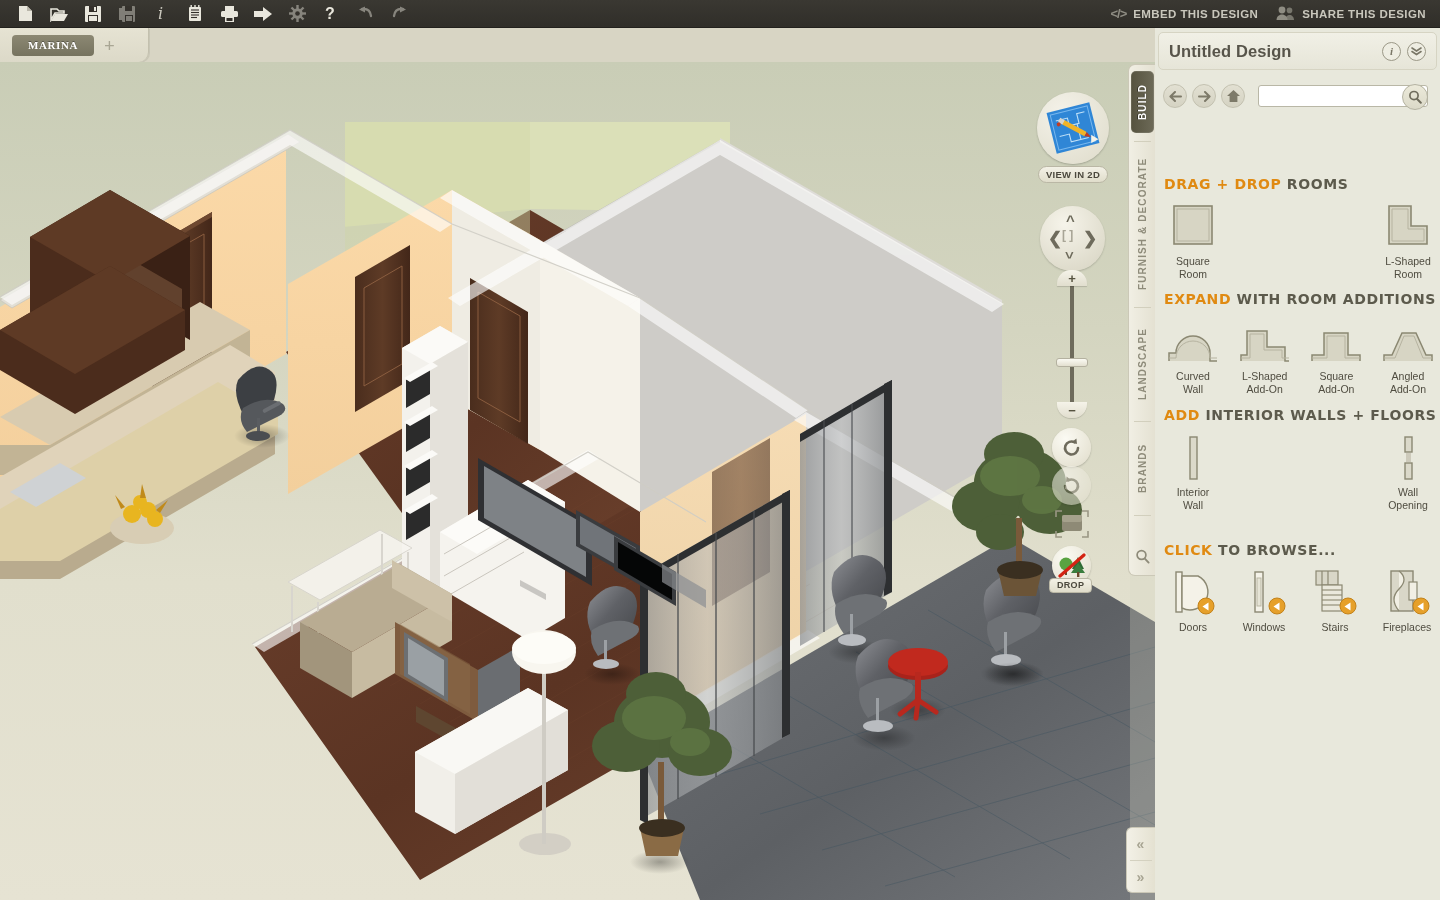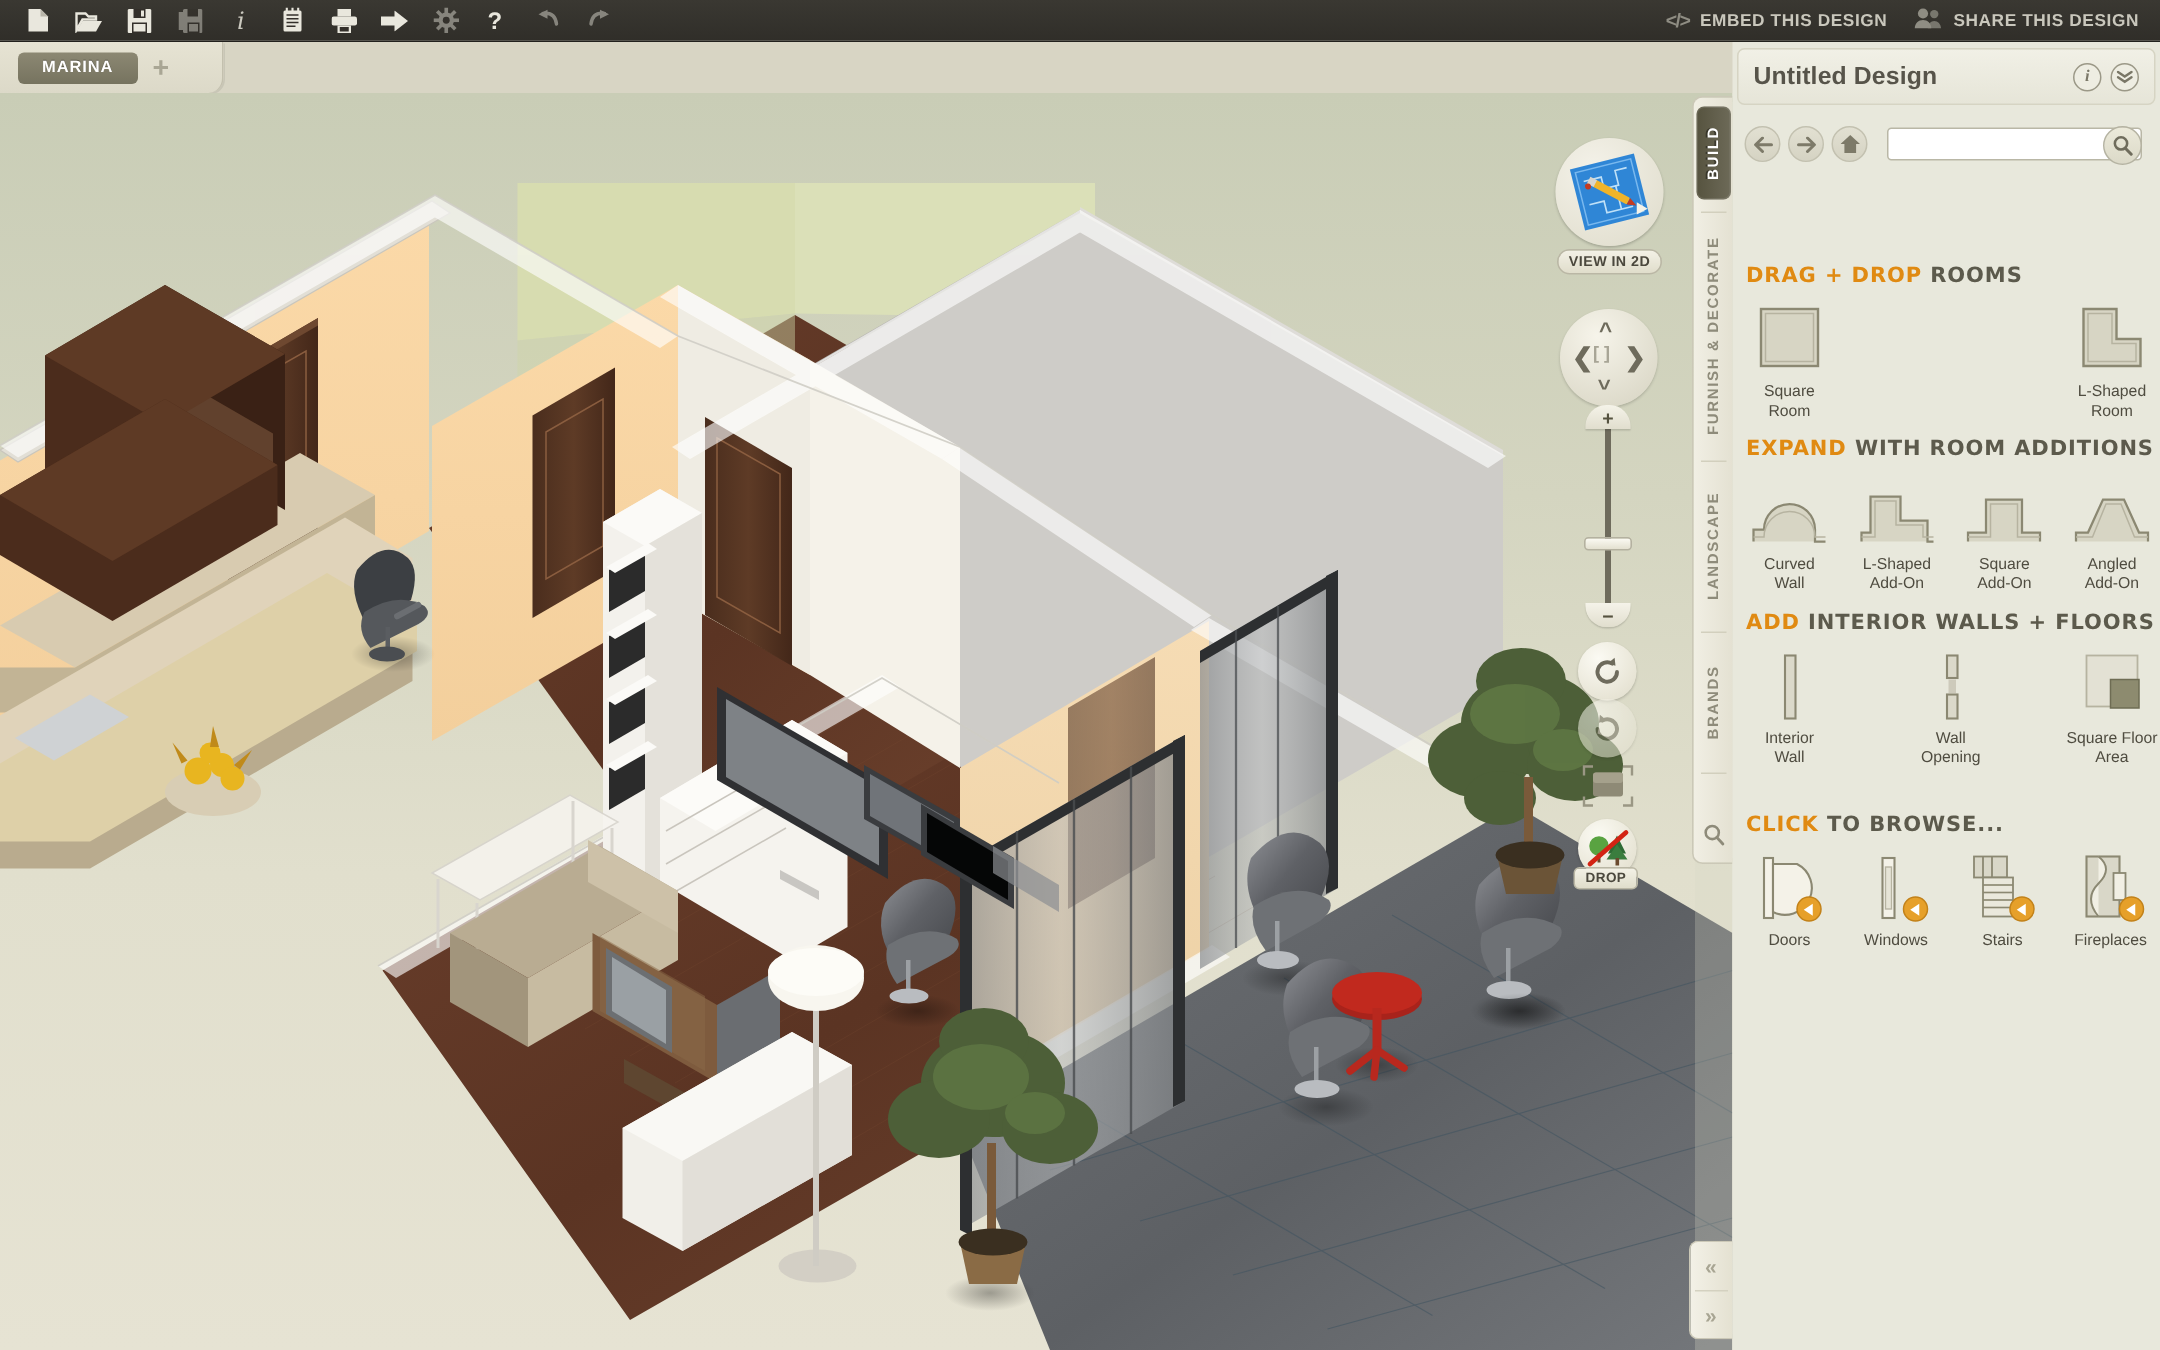--- a/index.html
+++ b/index.html
@@ -39,21 +39,21 @@
   #tabstrip {
     position: absolute; left: 0; top: 28px; width: 1440px; height: 34px;
     background: #d8d5c4;
   }
   #tabcard {
     position: absolute; left: 0; top: 0; width: 149px; height: 34px;
     background: linear-gradient(#e6e3d3, #dcd9c8);
     border-right: 1px solid #c3c0ae;
     border-bottom-right-radius: 10px;
     box-shadow: 1px 1px 0 rgba(0,0,0,.07);
-    display: flex; align-items: center; padding-left: 12px; gap: 10px;
+    display: flex; align-items: center; padding-left: 12px; gap: 10px; font-family: Liberation Serif, serif;
   }
   .proj-tab {
     background: linear-gradient(#8c8873, #76735f);
     color: #fff; font-size: 11px; font-weight: bold; letter-spacing: .6px;
     padding: 4px 16px 5px 16px; border-radius: 4px;
     text-shadow: 0 -1px 0 rgba(0,0,0,.35);
     cursor: pointer;
   }
   .tab-plus { color: #a9a694; font-size: 19px; font-weight: bold; line-height: 1; cursor: pointer; }
 
@@ -985,30 +985,20 @@
           <div class="ico">
             <svg width="40" height="46" viewBox="0 0 40 46">
                 <rect x="17" y="2" width="7" height="15" fill="#dbd9ca" stroke="#8b8872" stroke-width="1.4"></rect>
                 <rect x="17" y="28" width="7" height="16" fill="#dbd9ca" stroke="#8b8872" stroke-width="1.4"></rect>
                 <line x1="20.5" y1="18" x2="20.5" y2="27" stroke="#cdcabb" stroke-width="5"></line>
               </svg>
           </div>
           <div class="cap" style="white-space:pre-line">Wall
 Opening</div>
         </div>
-        <div class="item" style="width:64px;">
-          <div class="ico">
-            <svg width="50" height="46" viewBox="0 0 50 46">
-                <rect x="8" y="2" width="34" height="34" fill="#e3e1d4" stroke="#b6b3a0" stroke-width="1.2"></rect>
-                <rect x="24" y="18" width="19" height="19" fill="#8d8b6f" stroke="#6e6c53" stroke-width="1"></rect>
-              </svg>
-          </div>
-          <div class="cap" style="white-space:pre-line">Square Floor
-Area</div>
-        </div>
       </div>
     </div>
 
     <div class="sect" style="top:514px;">
       <div class="sect-head">
         <span class="hl">CLICK</span>
         <span>TO BROWSE...</span>
       </div>
       <div class="items">
         <div class="item" style="width:64px;">

